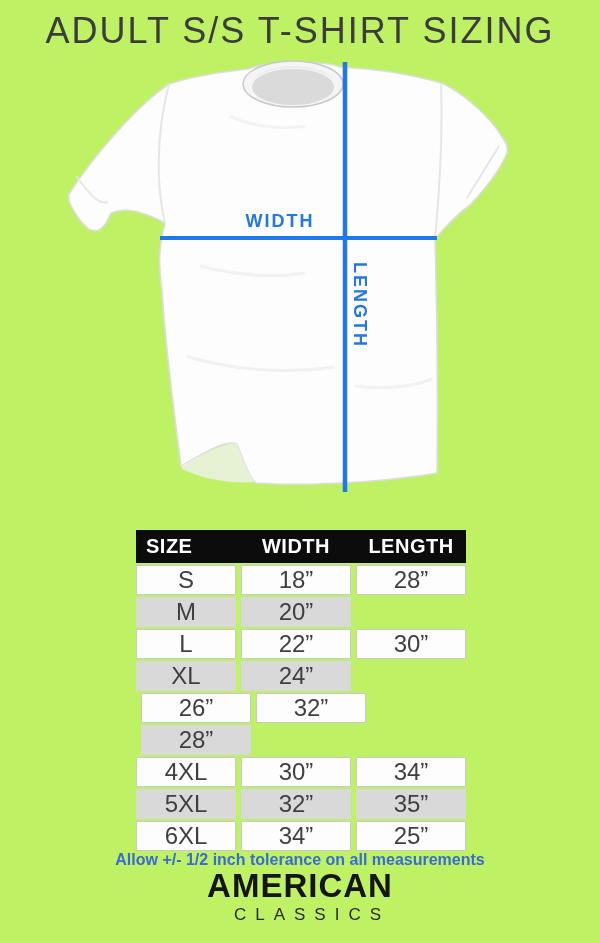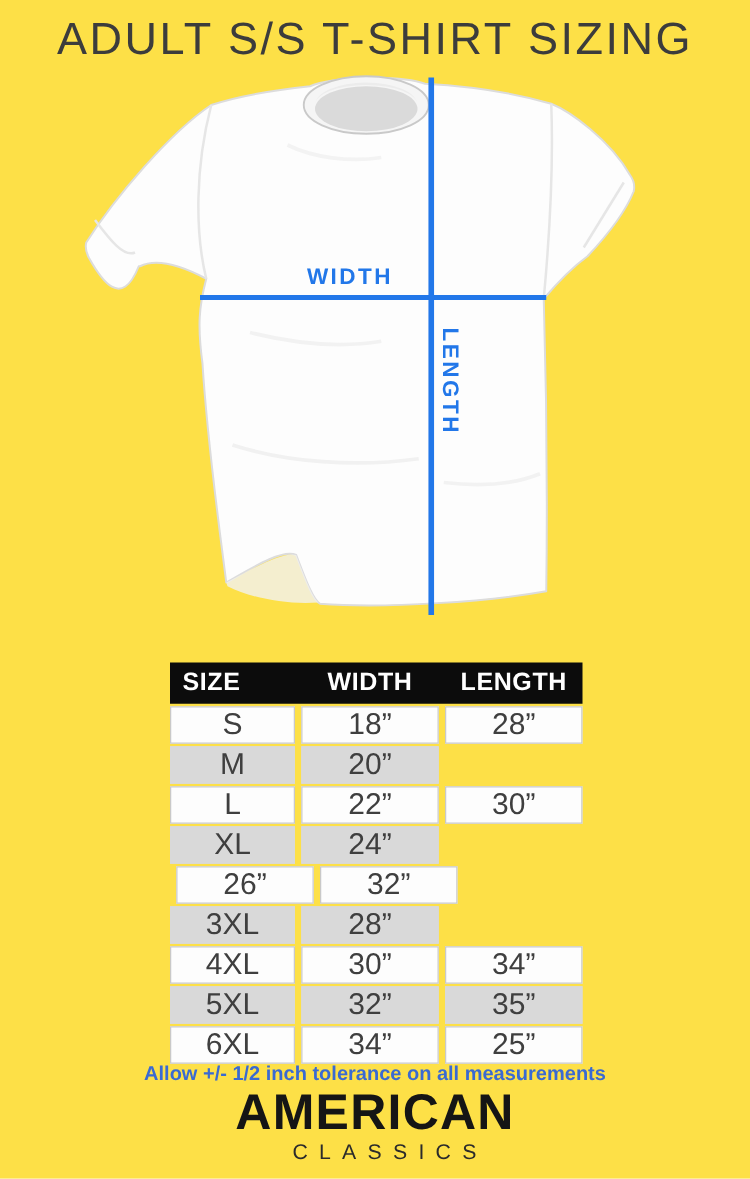--- a/index.html
+++ b/index.html
@@ -1,18 +1,18 @@
 <!DOCTYPE html>
 <html><head>
 <meta charset="utf-8">
 <style>
   html,body { margin:0; padding:0; background:#ffffff; }
   .page {
     position:relative; width:600px; height:943px; overflow:hidden;
-    background:#fde047; font-family:"Liberation Sans", sans-serif;
+    background:#bef264; font-family:"Liberation Sans", sans-serif;
   }
   .page-title {
     position:absolute; top:10px; left:0; width:100%;
     text-align:center; font-size:36px; font-weight:300;
     letter-spacing:2px; color:#3c3c3c; white-space:nowrap;
   }
   .shirt-svg { position:absolute; top:56px; left:0; }
   .width-label {
     position:absolute; left:226px; top:211px; width:108px; text-align:center;
     color:#2277e9; font-weight:700; font-size:18px; letter-spacing:2px;
@@ -35,21 +35,21 @@
   }
   .cell-size { width:100px; }
   .cell-width, .cell-length { width:110px; margin-left:5px; }
   .t-row:nth-child(odd)  .cell { background:#fdfdfd; border:1px solid #c9c9c9; }
   .t-row:nth-child(even) .cell { background:#d9d9d9; border:1px solid #d9d9d9; }
   .tolerance-note {
     position:absolute; top:841px; left:0; width:100%; text-align:center;
     font-size:16px; font-weight:700; color:#3a6ad2;margin-top:10px;
   }
   .brand { position:absolute; top:869px; left:0; width:100%; text-align:center; }
-  .brand-main { font-size:40px; font-weight:800; letter-spacing:1px; color:#151515; line-height:1.05;text-align:center; }
+  .brand-main { font-size:33px; font-weight:800; letter-spacing:1px; color:#151515; line-height:1.05;text-align:center; }
   .brand-sub  { font-size:17px; font-weight:400; letter-spacing:9px; padding-left:24px; color:#2b2b2b; margin-top:1px; }
 </style>
 </head>
 <body>
 
 <div class="page">
 
   <div class="page-title">ADULT S/S T-SHIRT SIZING</div>
 
   <svg class="shirt-svg" width="600" height="452" viewBox="0 0 600 452">
@@ -131,21 +131,20 @@
       </div>
       <div class="t-row">
         <div class="cell cell-size">XL</div>
         <div class="cell cell-width">24”</div>
       </div>
       <div class="t-row">
         <div class="cell cell-width">26”</div>
         <div class="cell cell-length">32”</div>
       </div>
       <div class="t-row">
-        <div class="cell cell-size">3XL</div>
         <div class="cell cell-width">28”</div>
       </div>
       <div class="t-row">
         <div class="cell cell-size">4XL</div>
         <div class="cell cell-width">30”</div>
         <div class="cell cell-length">34”</div>
       </div>
       <div class="t-row">
         <div class="cell cell-size">5XL</div>
         <div class="cell cell-width">32”</div>

